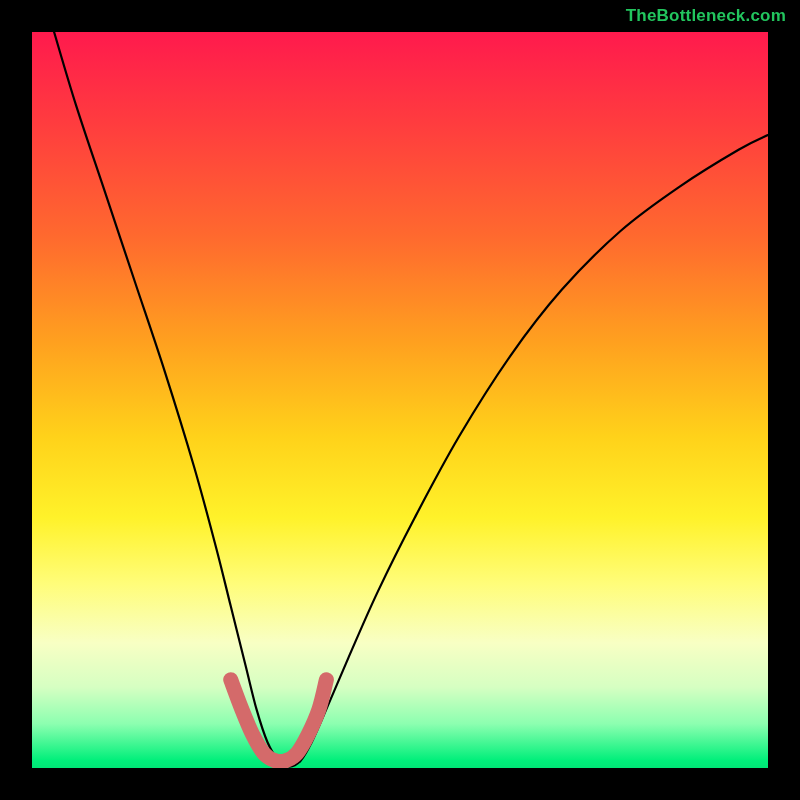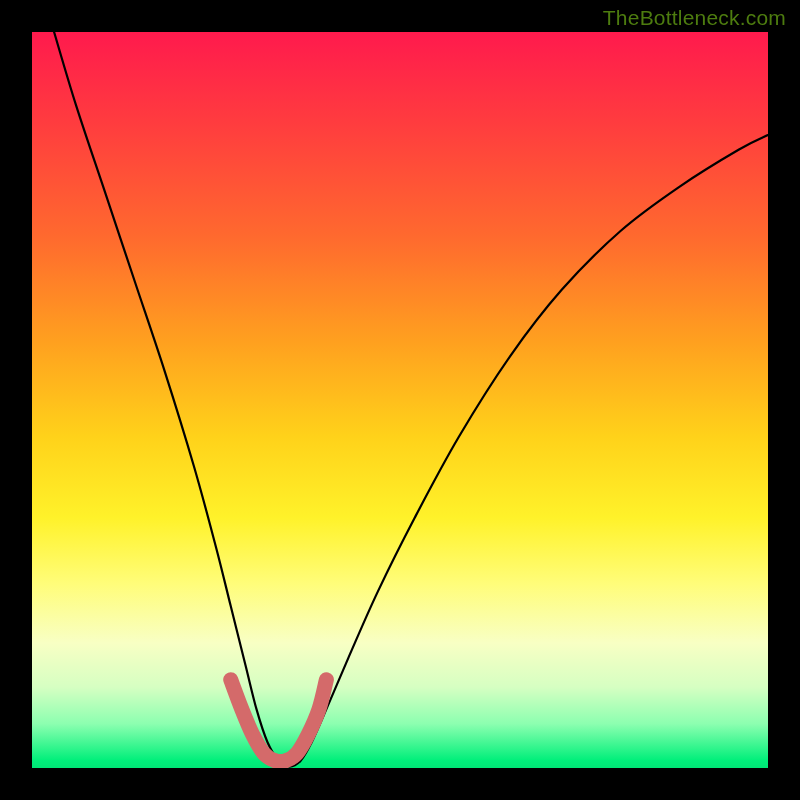--- a/index.html
+++ b/index.html
@@ -37,23 +37,23 @@
       #d6ffc2 89%,
       #8cffb0 94%,
       #00ef7a 99%,
       #00e676 100%
     );
   }
   .watermark {
     position: absolute;
     top: 6px;
     right: 14px;
-    color: #4d7c0f;
-    font-size: 21px;
-    font-weight: 400;
+    color: #22c55e;
+    font-size: 17px;
+    font-weight: 700;
     letter-spacing: 0.2px;
     pointer-events: none;
   }
   svg.curve {
     position: absolute;
     left: 0;
     top: 0;
     width: 736px;
     height: 736px;
   }

